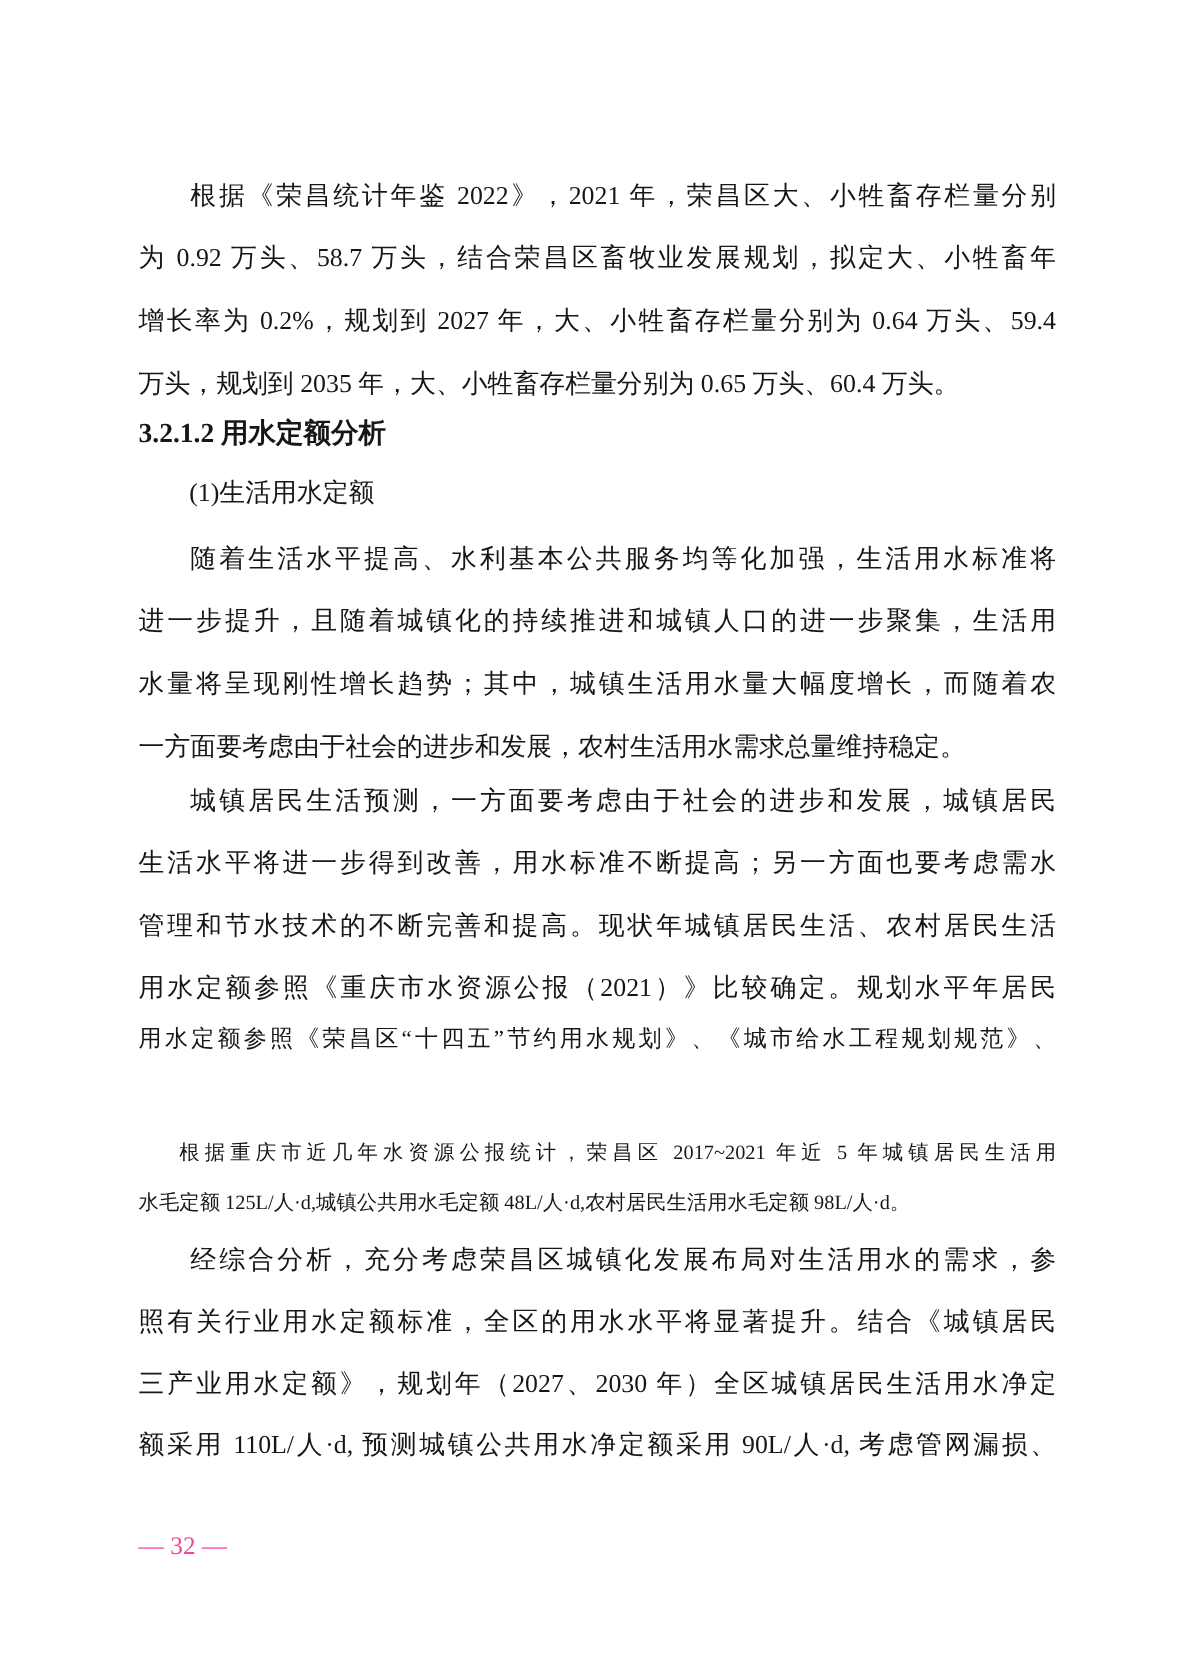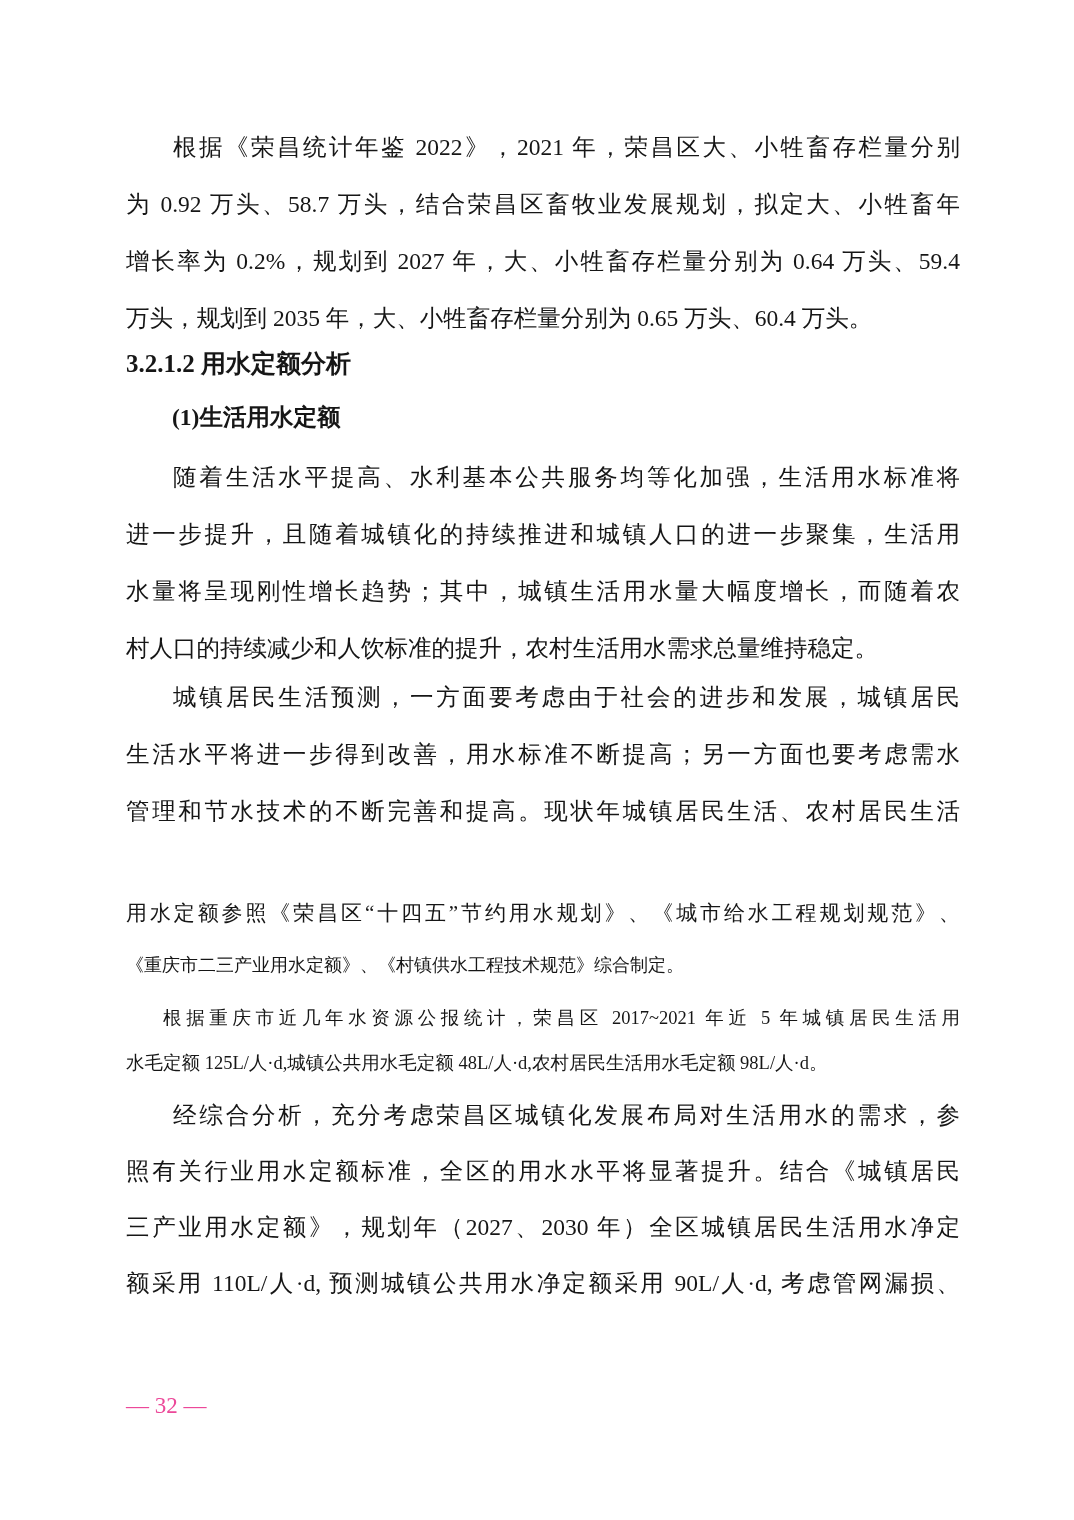--- a/index.html
+++ b/index.html
@@ -27,33 +27,34 @@
   }
   .ln {
     position: absolute;
     left: 0;
     width: 100%;
     font-size: 23.5px;
     line-height: 34px;
     white-space: nowrap;
     color: #161616;
     box-sizing: border-box;
+    margin-top: 31px;
   }
   .j {
     text-align: justify;
     text-align-last: justify;
     text-justify: inter-character;
   }
   .indent { padding-left: 2em; }
   .h1 {
     font-weight: bold;
     font-size: 25px;
   }
   .h2 {
-    font-weight: bold;
+    font-weight: normal;
     font-size: 23.5px;
     padding-left: 46px;
   }
   .s1 { font-size: 21px;  line-height: 30px; }
   .s2 { font-size: 18px;  line-height: 26px; }
   .s3 { font-size: 18.5px; line-height: 27px; }
   .footer {
     position: absolute;
     left: 126px;
     top: 1390px;
@@ -74,27 +75,27 @@
     <div class="ln j" style="top:244px">增长率为 0.2%，规划到 2027 年，大、小牲畜存栏量分别为 0.64 万头、59.4</div>
     <div class="ln" style="top:301px">万头，规划到 2035 年，大、小牲畜存栏量分别为 0.65 万头、60.4 万头。</div>
 
     <div class="ln h1" style="top:347px">3.2.1.2 用水定额分析</div>
 
     <div class="ln h2" style="top:400px">(1)生活用水定额</div>
 
     <div class="ln j indent" style="top:460px">随着生活水平提高、水利基本公共服务均等化加强，生活用水标准将</div>
     <div class="ln j" style="top:517px">进一步提升，且随着城镇化的持续推进和城镇人口的进一步聚集，生活用</div>
     <div class="ln j" style="top:574px">水量将呈现刚性增长趋势；其中，城镇生活用水量大幅度增长，而随着农</div>
-    <div class="ln" style="top:631px">村人口的持续减少和人饮标准的提升，农村生活用水需求总量维持稳定。</div>
+    <div class="ln" style="top:631px">一方面要考虑由于社会的进步和发展，农村生活用水需求总量维持稳定。</div>
 
     <div class="ln j" style="top:737px">生活水平将进一步得到改善，用水标准不断提高；另一方面也要考虑需水</div>
     <div class="ln j indent" style="top:680px">城镇居民生活预测，一方面要考虑由于社会的进步和发展，城镇居民</div>
     <div class="ln j" style="top:794px">管理和节水技术的不断完善和提高。现状年城镇居民生活、农村居民生活</div>
+    <div class="ln j" style="top:850px">用水定额参照《重庆市水资源公报（2021）》比较确定。规划水平年居民</div>
     <div class="ln s1 j" style="top:898px">用水定额参照《荣昌区“十四五”节约用水规划》、《城市给水工程规划规范》、</div>
-    <div class="ln s2" style="top:952px">《重庆市二三产业用水定额》、《村镇供水工程技术规范》综合制定。</div>
 
     <div class="ln s3 j indent" style="top:1005px">根据重庆市近几年水资源公报统计，荣昌区 2017~2021 年近 5 年城镇居民生活用</div>
     <div class="ln s3" style="top:1050px">水毛定额 125L/人·d,城镇公共用水毛定额 48L/人·d,农村居民生活用水毛定额 98L/人·d。</div>
 
     <div class="ln j indent" style="top:1098px">经综合分析，充分考虑荣昌区城镇化发展布局对生活用水的需求，参</div>
     <div class="ln j" style="top:1154px">照有关行业用水定额标准，全区的用水水平将显著提升。结合《城镇居民</div>
     <div class="ln j" style="top:1210px">三产业用水定额》，规划年（2027、2030 年）全区城镇居民生活用水净定</div>
     <div class="ln j" style="top:1266px">额采用 110L/人·d, 预测城镇公共用水净定额采用 90L/人·d, 考虑管网漏损、</div>
 
   </div>

